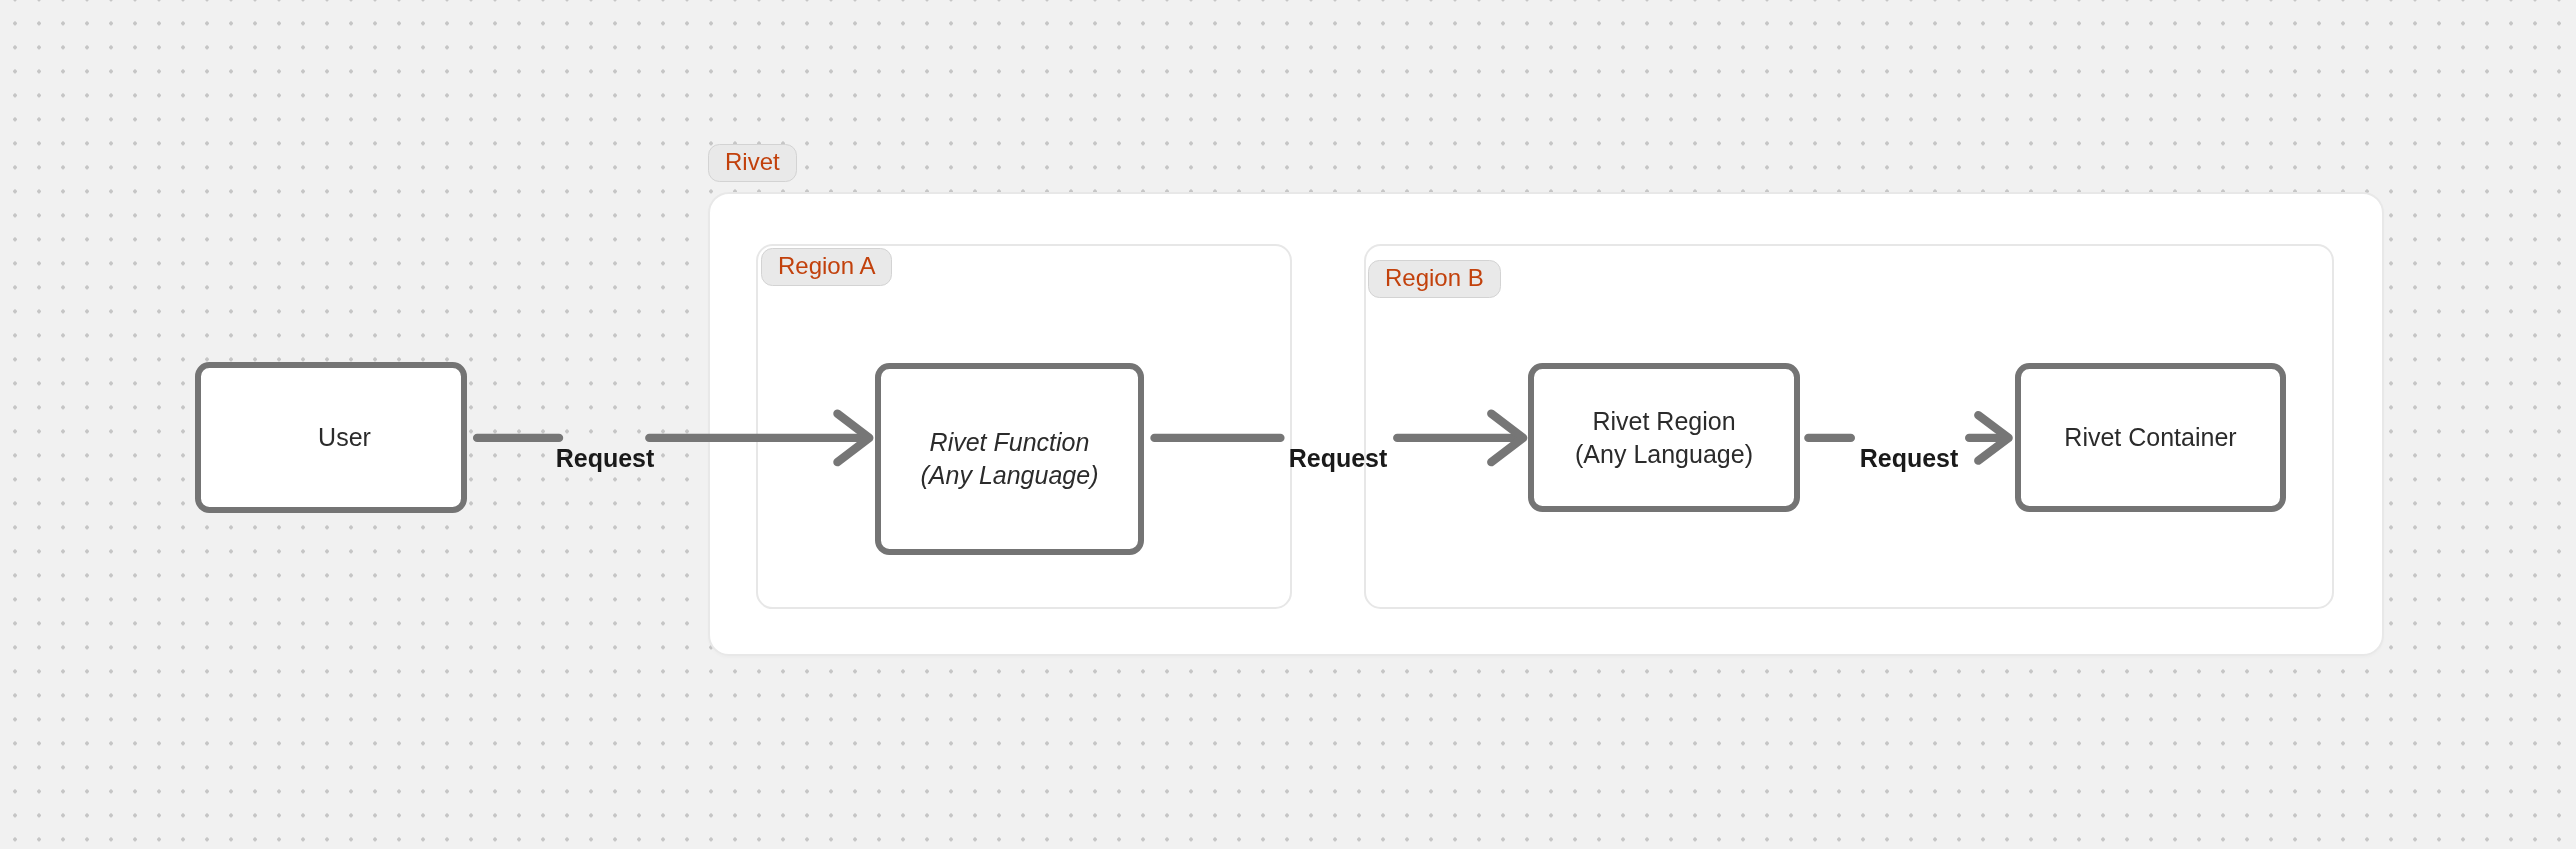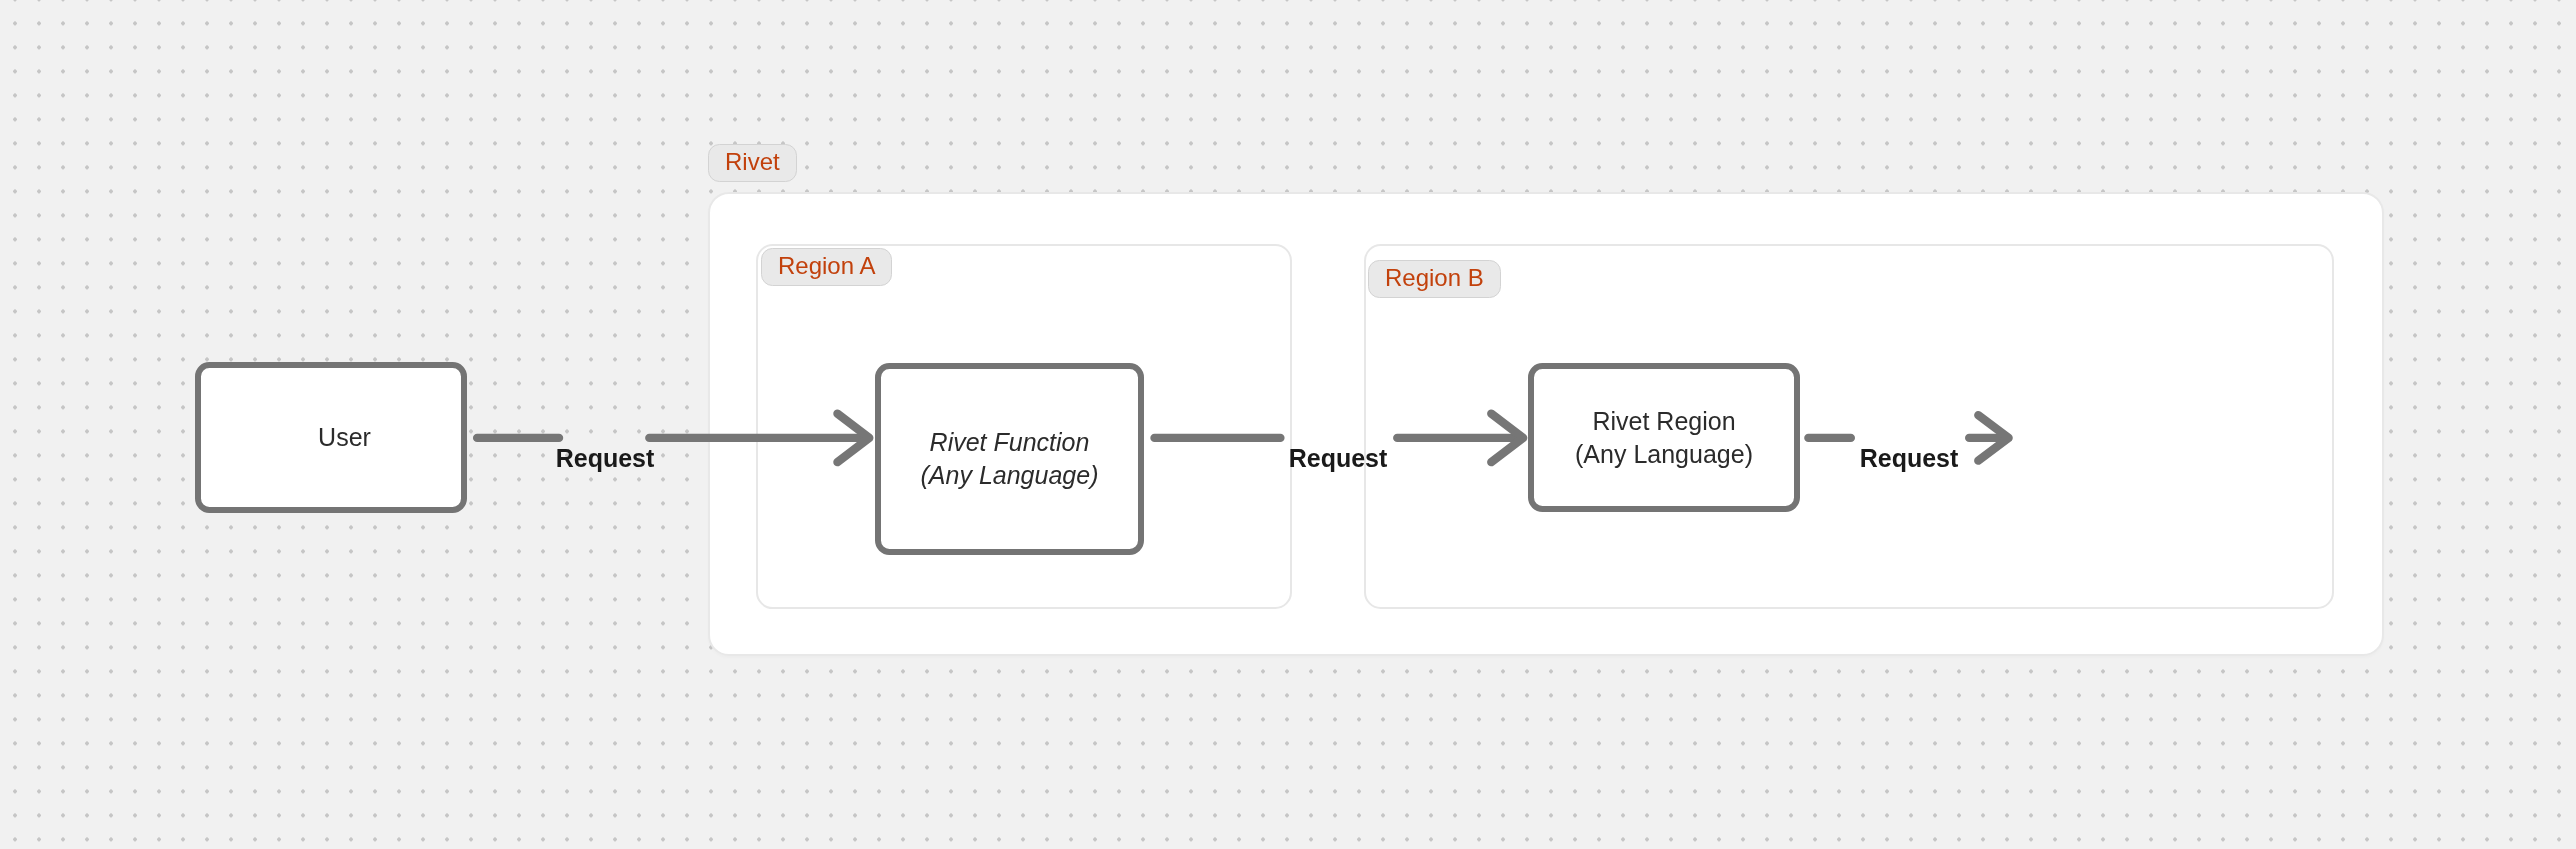--- a/index.html
+++ b/index.html
@@ -161,15 +161,18 @@
   <div class="node node-function">
     <span>Rivet Function</span>
     <span>(Any Language)</span>
   </div>
 
   <div class="node node-worker">
     <span>Rivet Region</span>
     <span>(Any Language)</span>
   </div>
 
+  <div class="node node-container">
+    <span>Rivet Container</span>
+  </div>
 
 </div>
 
 
 </body></html>

